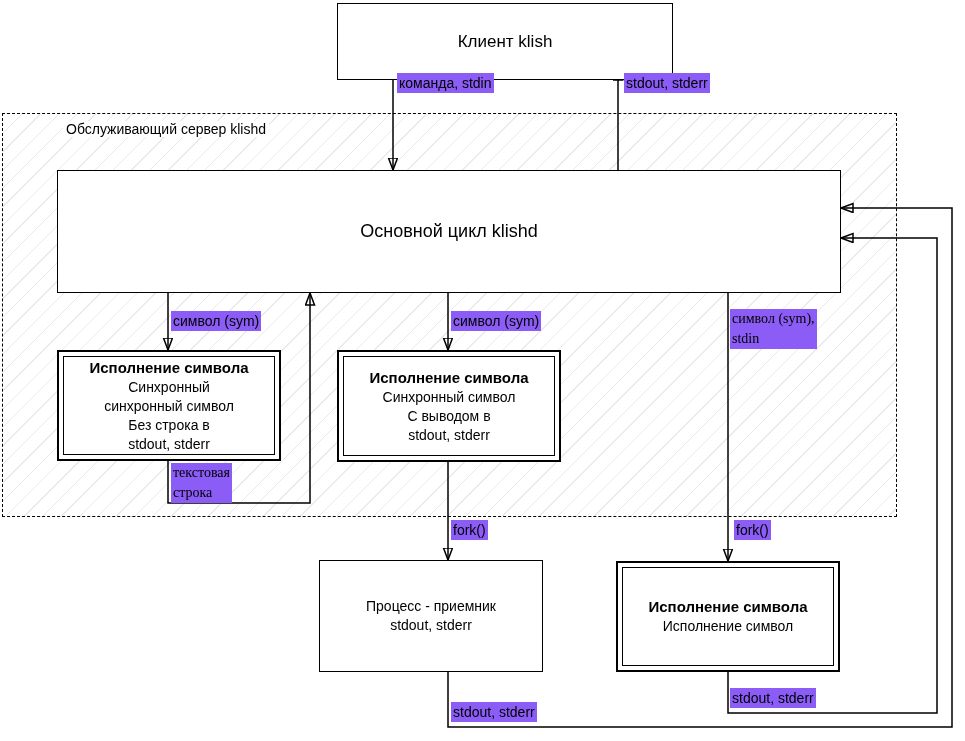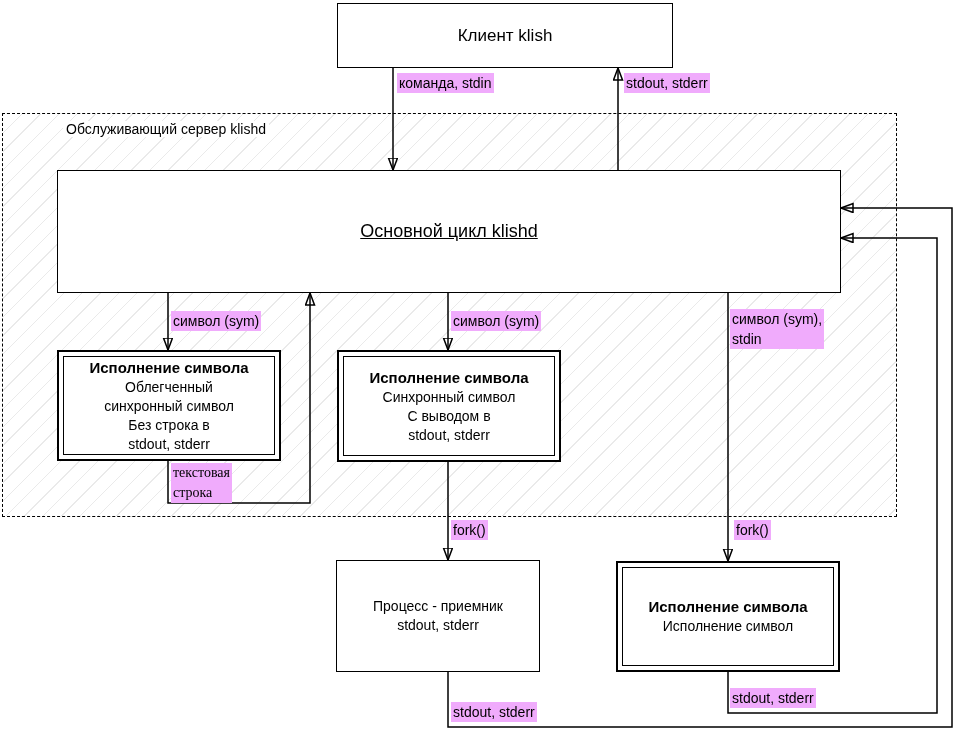--- a/index.html
+++ b/index.html
@@ -62,21 +62,21 @@
     box-sizing: border-box;
     background: #ffffff;
     border: 1.5px solid #000000;
     display: flex;
     flex-direction: column;
     align-items: center;
     justify-content: center;
     text-align: center;
     z-index: 3;
   }
-  .node.big-title { font-size: 18px; text-decoration: underline; }
+  .node.big-title { font-size: 18px; }
   .node.client-title { font-size: 17px; }
   .node .bodyline { font-size: 14px; line-height: 19px; }
   .dnode {
     position: absolute;
     box-sizing: border-box;
     background: #ffffff;
     border: 2px solid #000000;
     padding: 4px;
     display: flex;
     z-index: 3;
@@ -98,21 +98,21 @@
   }
   .dnode-inner .bodyline {
     font-size: 14px;
     line-height: 19px;
   }
   
   .edge-label {
     position: absolute;
     font-size: 14px;
     line-height: 20px;
-    background: #f0abfc;
+    background: #8b5cf6;
     padding: 0 2px;
     white-space: pre-line;
     z-index: 4;
   }
 </style>
 </head>
 <body>
 
 <div class="canvas">
 
@@ -130,64 +130,64 @@
     <path d="M618,170 L618,68" marker-end="url(#arr)"></path>
     <path d="M168,293 L168,350" marker-end="url(#arr)"></path>
     <path d="M448,293 L448,350" marker-end="url(#arr)"></path>
     <path d="M728,293 L728,561" marker-end="url(#arr)"></path>
     <path d="M448,462 L448,560" marker-end="url(#arr)"></path>
     <path d="M168,461 L168,503 L310,503 L310,293" marker-end="url(#arr)"></path>
     <path d="M448,672 L448,727 L952,727 L952,208 L841,208" marker-end="url(#arr)"></path>
     <path d="M728,672 L728,713 L937,713 L937,238 L841,238" marker-end="url(#arr)"></path>
   </svg>
 
-  <div class="node client-title" style="left:337px; top:3px; width:336px; height:65px;">
+  <div class="node client-title" style="left:337px; top:3px; width:336px; height:77px;">
     <div>Клиент klish</div>
   </div>
 
   <div class="node big-title" style="left:57px; top:170px; width:784px; height:123px;">
     <div>Основной цикл klishd</div>
   </div>
 
   <div class="dnode" style="left:57px; top:350px; width:224px; height:111px;">
     <div class="dnode-inner">
       <div class="titleline">Исполнение символа</div>
-      <div class="bodyline">Облегченный</div>
+      <div class="bodyline">Синхронный</div>
       <div class="bodyline">синхронный символ</div>
       <div class="bodyline">Без строка в</div>
       <div class="bodyline">stdout, stderr</div>
     </div>
   </div>
 
   <div class="dnode" style="left:337px; top:350px; width:224px; height:112px;">
     <div class="dnode-inner">
       <div class="titleline">Исполнение символа</div>
       <div class="bodyline">Синхронный символ</div>
       <div class="bodyline">С выводом в</div>
       <div class="bodyline">stdout, stderr</div>
     </div>
   </div>
 
-  <div class="node" style="left:336px; top:560px; width:204px; height:112px;">
+  <div class="node" style="left:319px; top:560px; width:224px; height:112px;">
     <div class="bodyline">Процесс - приемник</div>
     <div class="bodyline">stdout, stderr</div>
   </div>
 
   <div class="dnode" style="left:616px; top:561px; width:224px; height:111px;">
     <div class="dnode-inner">
       <div class="titleline">Исполнение символа</div>
       <div class="bodyline">Исполнение символ</div>
     </div>
   </div>
 
   <div class="edge-label" style="left:397px; top:73px;">команда, stdin</div>
   <div class="edge-label" style="left:624px; top:73px;">stdout, stderr</div>
   <div class="edge-label" style="left:171px; top:311px;">символ (sym)</div>
   <div class="edge-label" style="left:451px; top:311px;">символ (sym)</div>
-  <div class="edge-label" style="left:730px; top:309px;">символ (sym),
+  <div class="edge-label" style="left:730px; top:309px;font-family:Liberation Serif, serif;">символ (sym),
 stdin</div>
   <div class="edge-label" style="left:171px; top:463px;font-family:Liberation Serif, serif;">текстовая
 строка</div>
   <div class="edge-label" style="left:451px; top:520px;">fork()</div>
   <div class="edge-label" style="left:734px; top:520px;">fork()</div>
   <div class="edge-label" style="left:451px; top:702px;">stdout, stderr</div>
   <div class="edge-label" style="left:730px; top:688px;">stdout, stderr</div>
 
 </div>
 

